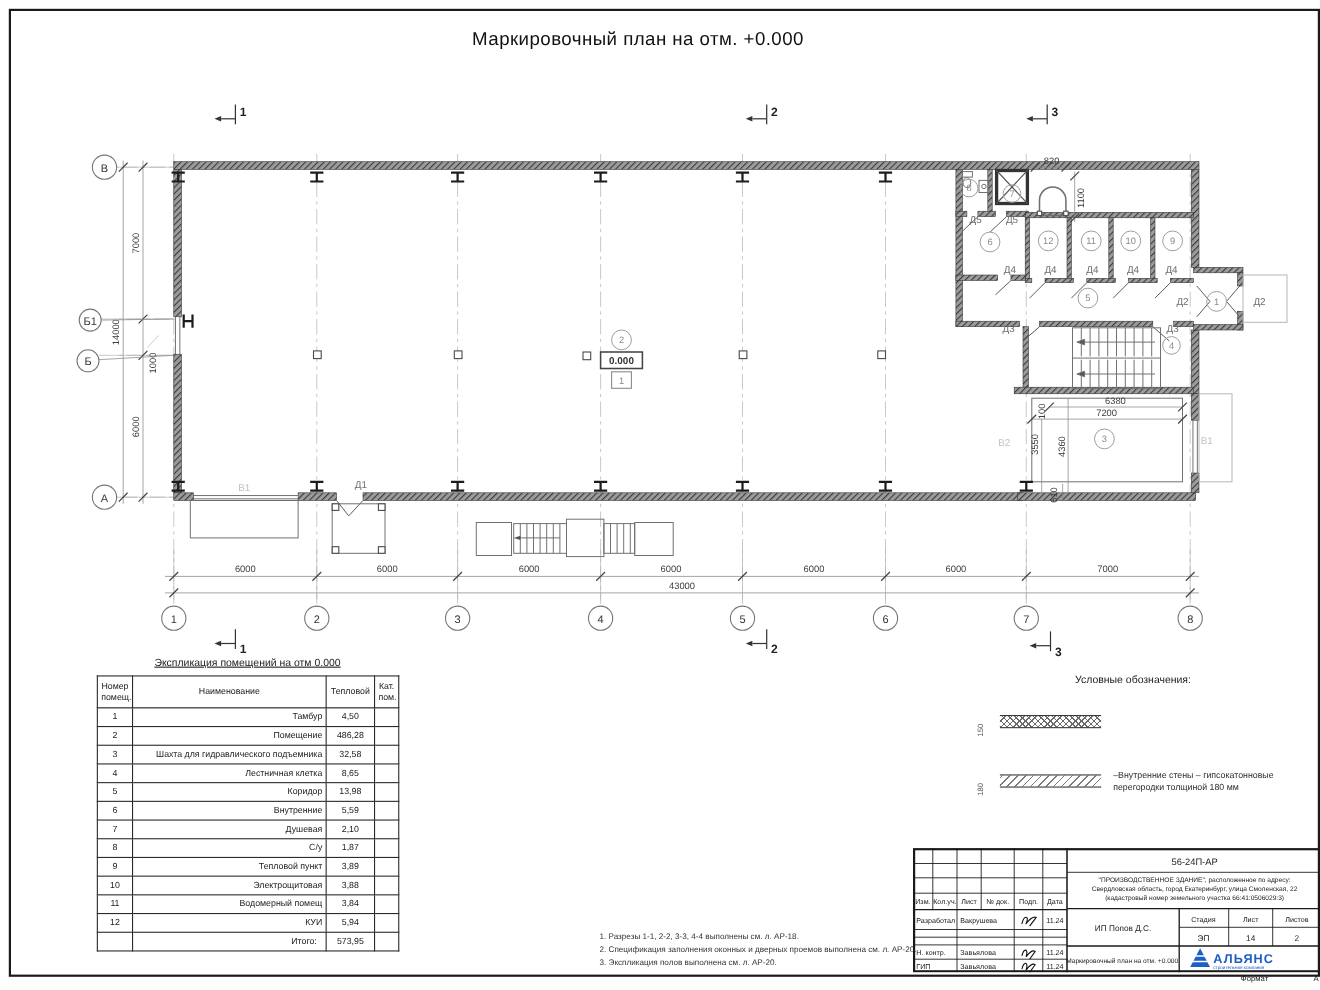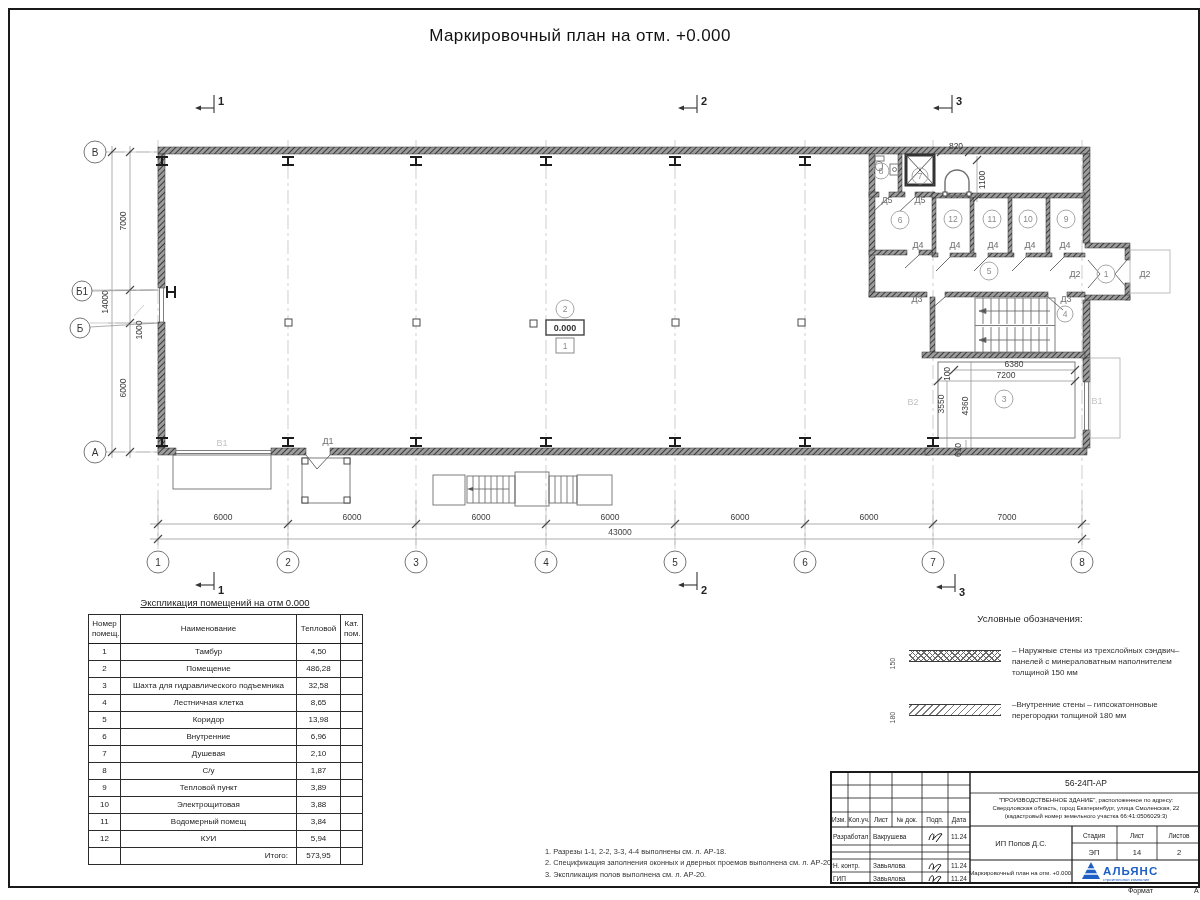--- a/index.html
+++ b/index.html
@@ -31,21 +31,21 @@
   .elevt{font-size:9px;font-weight:700;fill:#333;text-anchor:middle;}
   
   .expl{position:absolute;left:88px;top:597px;width:274px;}
   .expl-title{text-align:center;font-size:9.5px;text-decoration:underline;margin-bottom:6px;color:#222;}
   .expl table{border-collapse:collapse;width:274px;table-layout:fixed;}
   .expl th,.expl td{border:.8px solid #2b2b2b;font-size:8px;font-weight:400;
        padding:2px 3px;color:#222;line-height:1.2;}
   .expl table{border:1.6px solid #1c1c1c;}
   .expl thead th{text-align:center;height:24px;border-bottom:1.4px solid #1c1c1c;}
   .expl td.c{text-align:center;height:12px;}
-  .expl td.n{text-align:center;}
+  .expl td.n{text-align:right;}
   .expl tfoot td{border-top:1.4px solid #1c1c1c;}
   .expl .tright{text-align:right;padding-right:8px;}
   
   .leg-title{position:absolute;left:880px;top:613px;width:300px;text-align:center;
        font-size:9.5px;color:#222;}
   .litem{position:absolute;display:flex;align-items:flex-start;gap:11px;}
   .ldim{font-size:7px;color:#555;transform:rotate(-90deg);width:12px;margin-top:14px;}
   .sw{width:92px;height:10px;border-top:1.6px solid #3a3a3a;border-bottom:1.6px solid #3a3a3a;margin-top:4px;}
   .sw.cross{background:repeating-linear-gradient(45deg,#6a6a6a 0 1px,transparent 1px 4px),
             repeating-linear-gradient(-45deg,#6a6a6a 0 1px,transparent 1px 4px);}
@@ -480,21 +480,21 @@
         </tr>
       <tr>
           <td class="c">5</td>
           <td class="n">Коридор</td>
           <td class="c">13,98</td>
           <td></td>
         </tr>
       <tr>
           <td class="c">6</td>
           <td class="n">Внутренние</td>
-          <td class="c">6,96</td>
+          <td class="c">5,59</td>
           <td></td>
         </tr>
       <tr>
           <td class="c">7</td>
           <td class="n">Душевая</td>
           <td class="c">2,10</td>
           <td></td>
         </tr>
       <tr>
           <td class="c">8</td>
@@ -535,21 +535,20 @@
         <td></td>
       </tr>
     </tfoot>
   </table>
 </div>
 
 <div class="leg-title">Условные обозначения:</div>
 <div class="litem" style="left:886px;top:646px">
   <span class="ldim">150</span>
   <div class="sw cross"></div>
-  <div class="ltext" able="false">– Наружные стены из трехслойных сэндвич–панелей с минераловатным наполнителем толщиной 150 мм</div>
 </div>
 <div class="litem" style="left:886px;top:700px">
   <span class="ldim">180</span>
   <div class="sw diag"></div>
   <div class="ltext">–Внутренние стены – гипсокатонновые перегородки толщиной 180 мм</div>
 </div>
 
 <div class="notes">
   <div>1. Разрезы 1-1, 2-2, 3-3, 4-4 выполнены см. л. АР-18.</div>
   <div>2. Спецификация заполнения оконных и дверных проемов выполнена см. л. АР-20.</div>

